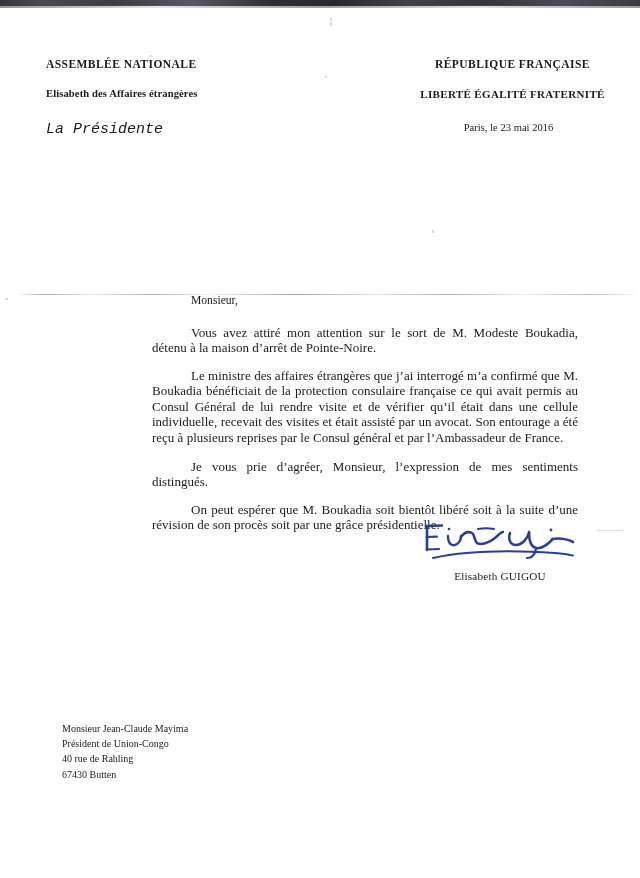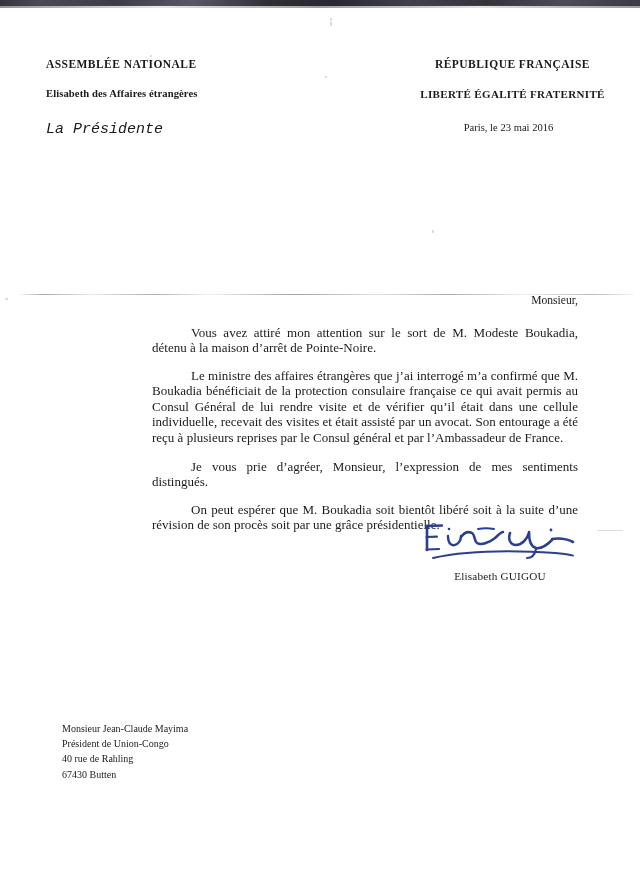--- a/index.html
+++ b/index.html
@@ -113,21 +113,20 @@
     position: absolute;
     left: 152px;
     top: 293px;
     width: 426px;
   }
   .salutation {
     margin: 0 0 17px 0;
     padding-left: 39px;
     font-size: 11.6px;
     line-height: 1.3;
-    text-align: right;
   }
   .para {
     margin: 0 0 12px 0;
     text-align: justify;
     text-justify: inter-word;
     text-indent: 39px;
     font-size: 13px;
     line-height: 15.4px;
   }
   .para:last-child { margin-bottom: 0; }

